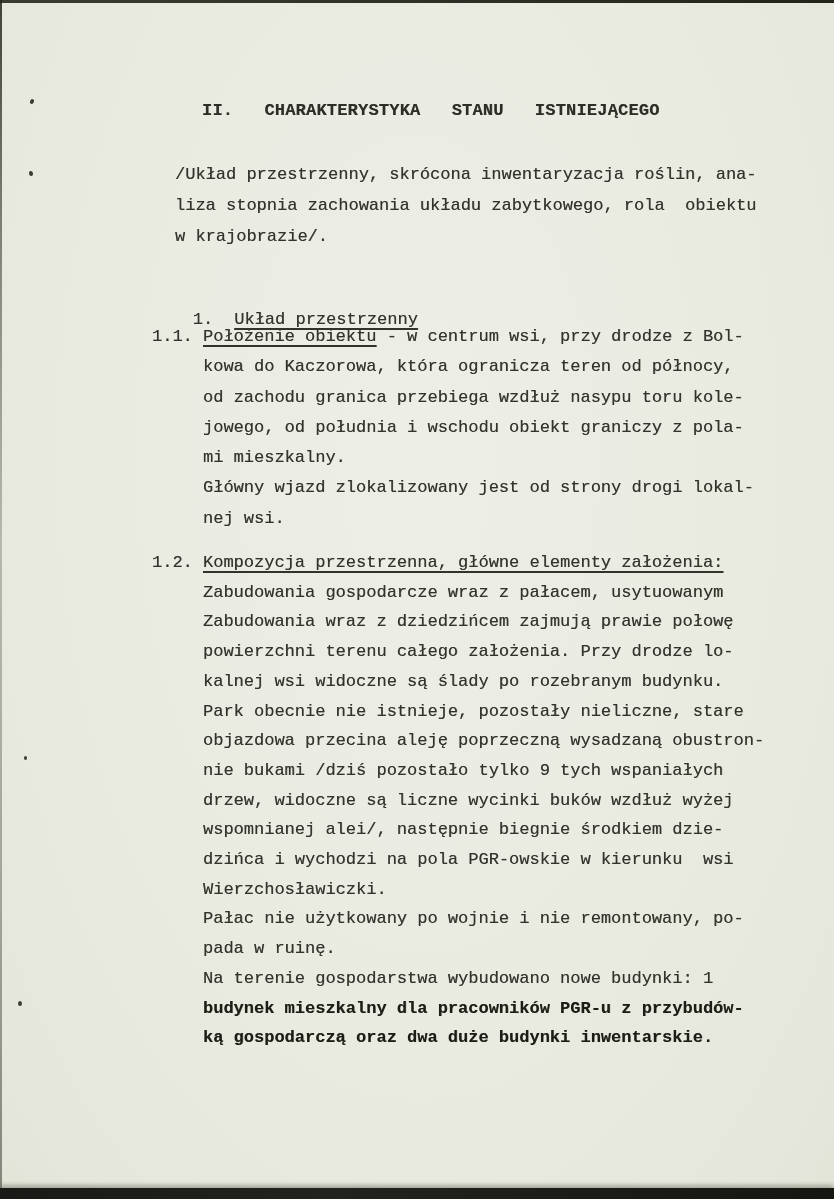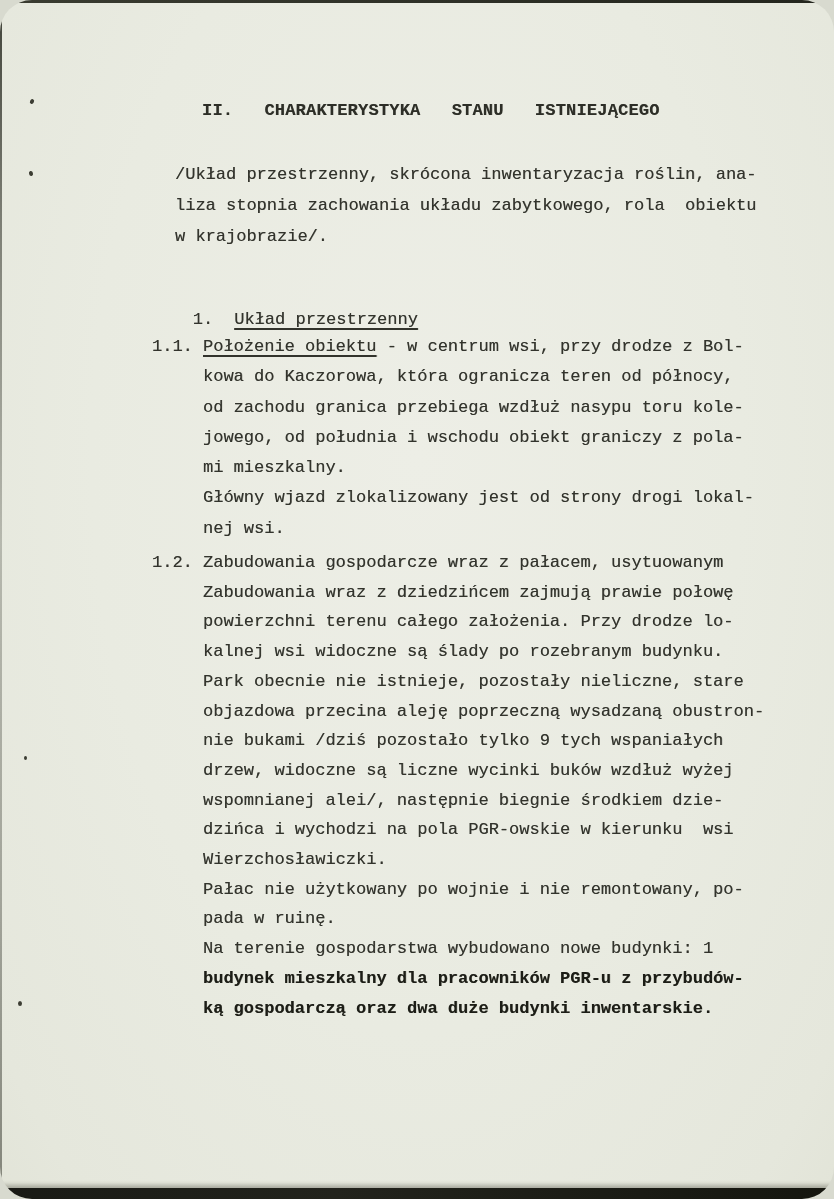--- a/index.html
+++ b/index.html
@@ -8,21 +8,20 @@
     background: #d8dacf;
     font-family: "Liberation Mono", "DejaVu Sans Mono", monospace;
   }
   .page {
     position: relative;
     width: 834px; height: 1199px;
     overflow: hidden;
     background: radial-gradient(ellipse at 50% 38%, #edeee6 0%, #e9ebe1 55%, #e5e7dc 90%, #e2e4d8 100%);
     color: #32332c;
     font-size: 17px;
-    border-radius: 32px;
   }
   
   .edge-top {
     position: absolute; top: 0; left: 0; right: 0; height: 3px;
     background: linear-gradient(to right, #3a3c31 0%, #2e3027 55%, #23251d 100%);
   }
   .edge-bottom {
     position: absolute; bottom: 0; left: 0; right: 0; height: 11px;
     background: linear-gradient(to right, #191a15 0%, #22231c 40%, #15160f 100%);
     box-shadow: 0 -3px 4px rgba(90, 92, 78, 0.45);
@@ -60,21 +59,21 @@
     position: absolute; left: 152px; top: 284px;
     line-height: 24px; white-space: pre;
   }
   .s1 .heading { margin-left: 21px; }
   .block {
     position: absolute; left: 152px; padding-left: 51px;
   }
   .block .num {
     position: absolute; left: 0; top: 0; white-space: pre;
   }
-  .s11 { top: 332px; line-height: 30.3px; }
+  .s11 { top: 322px; line-height: 30.3px; }
   .s12 { top: 548px; line-height: 29.7px; }
   .u {
     text-decoration: underline;
     text-underline-offset: 4px;
     text-decoration-thickness: 1.7px;
   }
   .bold { font-weight: bold; color: #1c1d16; }
   .typewriter { text-shadow: 0.3px 0 0 rgba(50,51,44,0.55); }
 </style>
 </head>
@@ -108,20 +107,21 @@
     <div class="line">kowa do Kaczorowa, która ogranicza teren od północy,</div>
     <div class="line">od zachodu granica przebiega wzdłuż nasypu toru kole-</div>
     <div class="line">jowego, od południa i wschodu obiekt graniczy z pola-</div>
     <div class="line">mi mieszkalny.</div>
     <div class="line">Główny wjazd zlokalizowany jest od strony drogi lokal-</div>
     <div class="line">nej wsi.</div>
   </div>
 
   <div class="block s12">
     <span class="num">1.2.</span>
+    <div class="line"><span class="u">Kompozycja przestrzenna, główne elementy założenia:</span></div>
     <div class="line">Zabudowania gospodarcze wraz z pałacem, usytuowanym</div>
     <div class="line">Zabudowania wraz z dziedzińcem zajmują prawie połowę</div>
     <div class="line">powierzchni terenu całego założenia. Przy drodze lo-</div>
     <div class="line">kalnej wsi widoczne są ślady po rozebranym budynku.</div>
     <div class="line">Park obecnie nie istnieje, pozostały nieliczne, stare</div>
     <div class="line">objazdowa przecina aleję poprzeczną wysadzaną obustron-</div>
     <div class="line">nie bukami /dziś pozostało tylko 9 tych wspaniałych</div>
     <div class="line">drzew, widoczne są liczne wycinki buków wzdłuż wyżej</div>
     <div class="line">wspomnianej alei/, następnie biegnie środkiem dzie-</div>
     <div class="line">dzińca i wychodzi na pola PGR-owskie w kierunku  wsi</div>

